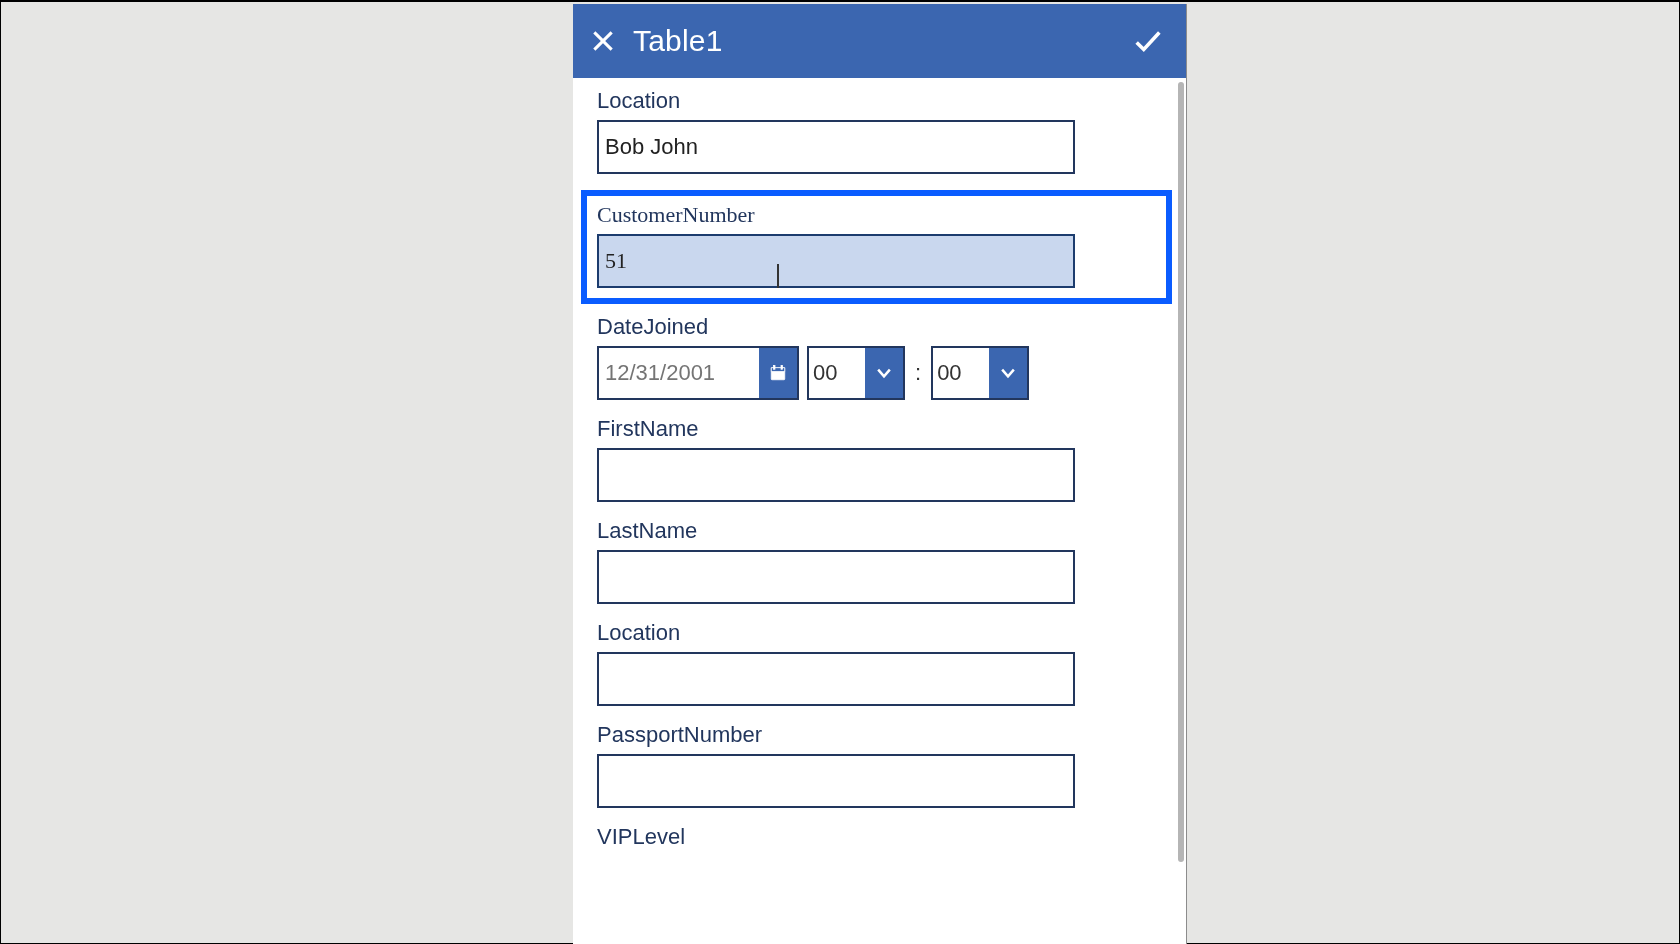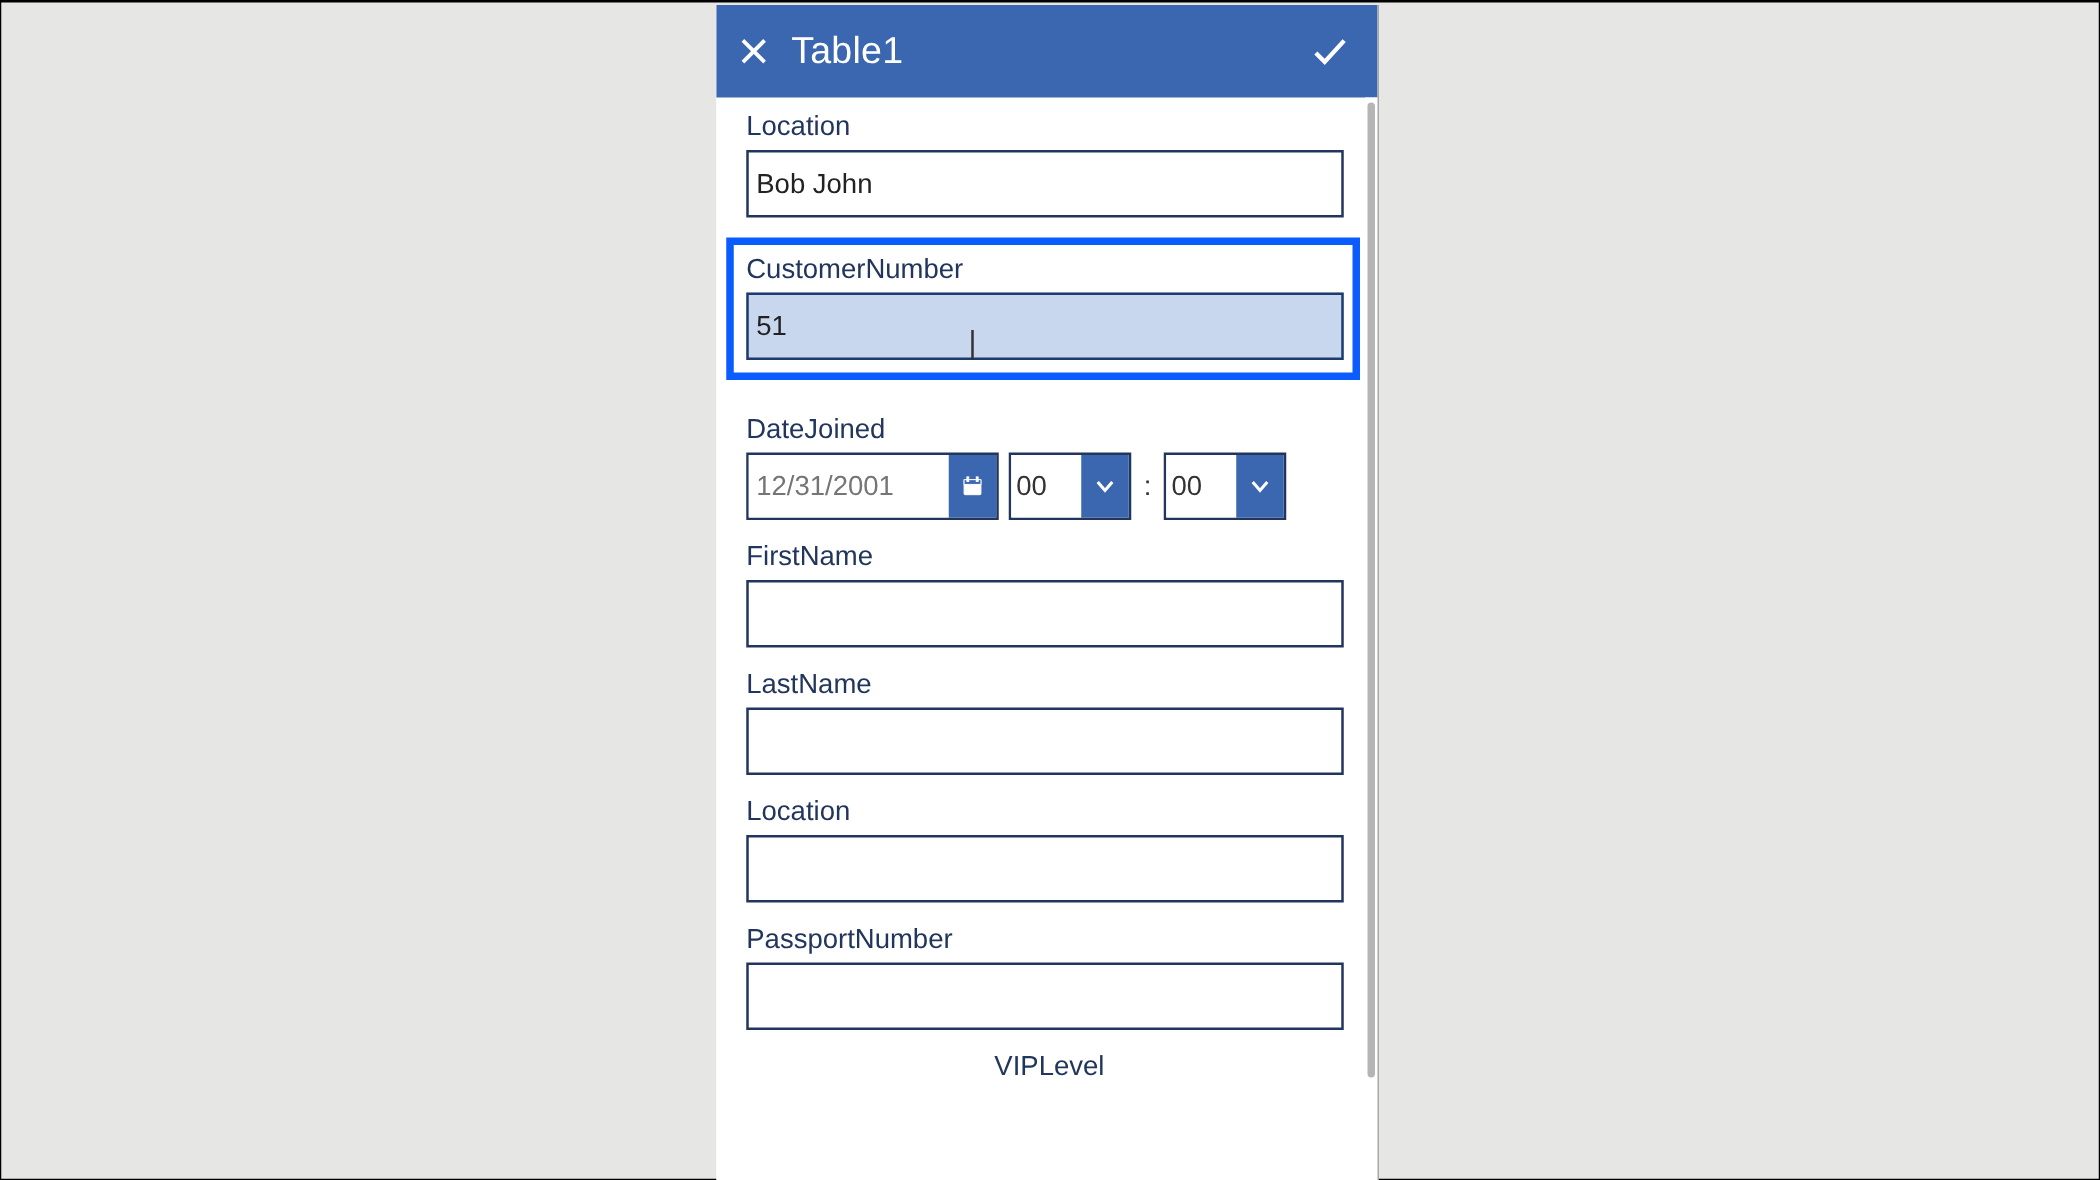--- a/index.html
+++ b/index.html
@@ -22,21 +22,21 @@
   .page {
     position: relative;
     width: 1680px; height: 944px;
     background: var(--page-grey);
     border: 1px solid #000;
     border-top-width: 2px;
   }
   .form-panel {
     position: absolute;
     left: 572px; top: 2px;
-    width: 530px; height: 940px;
+    width: 614px; height: 940px;
     background: #ffffff;
     overflow: hidden;
     border-right: 1px solid #8c8c8c;
   }
   
   .header-bar {
     position: relative;
     height: 74px;
     background: var(--header-blue);
     display: flex;
@@ -85,30 +85,31 @@
     color: #222;
     padding: 0 6px;
     outline: none;
     font-family: inherit;
   }
   .field.active {
     border: 6px solid var(--active-blue);
     padding: 6px 24px 10px 10px;
     margin-left: -16px;
     margin-right: -6px;
-    margin-bottom: 26px;
+    margin-bottom: 10px;
+    font-family: Liberation Serif, serif;
   }
   .field.active .text-input {
     background: var(--active-fill);
     border: 2.5px solid #1c3c6e;
     width: 478px;
     color: #222;
   }
   .field.lastcut { margin-bottom: 0; }
-  .field.lastcut .field-label { margin-bottom: 0; text-align: center; }
+  .field.lastcut .field-label { margin-bottom: 0; }
 
   
   .date-row {
     display: flex;
     align-items: stretch;
     gap: 8px;
     height: 54px;
   }
   .date-box {
     display: flex;

